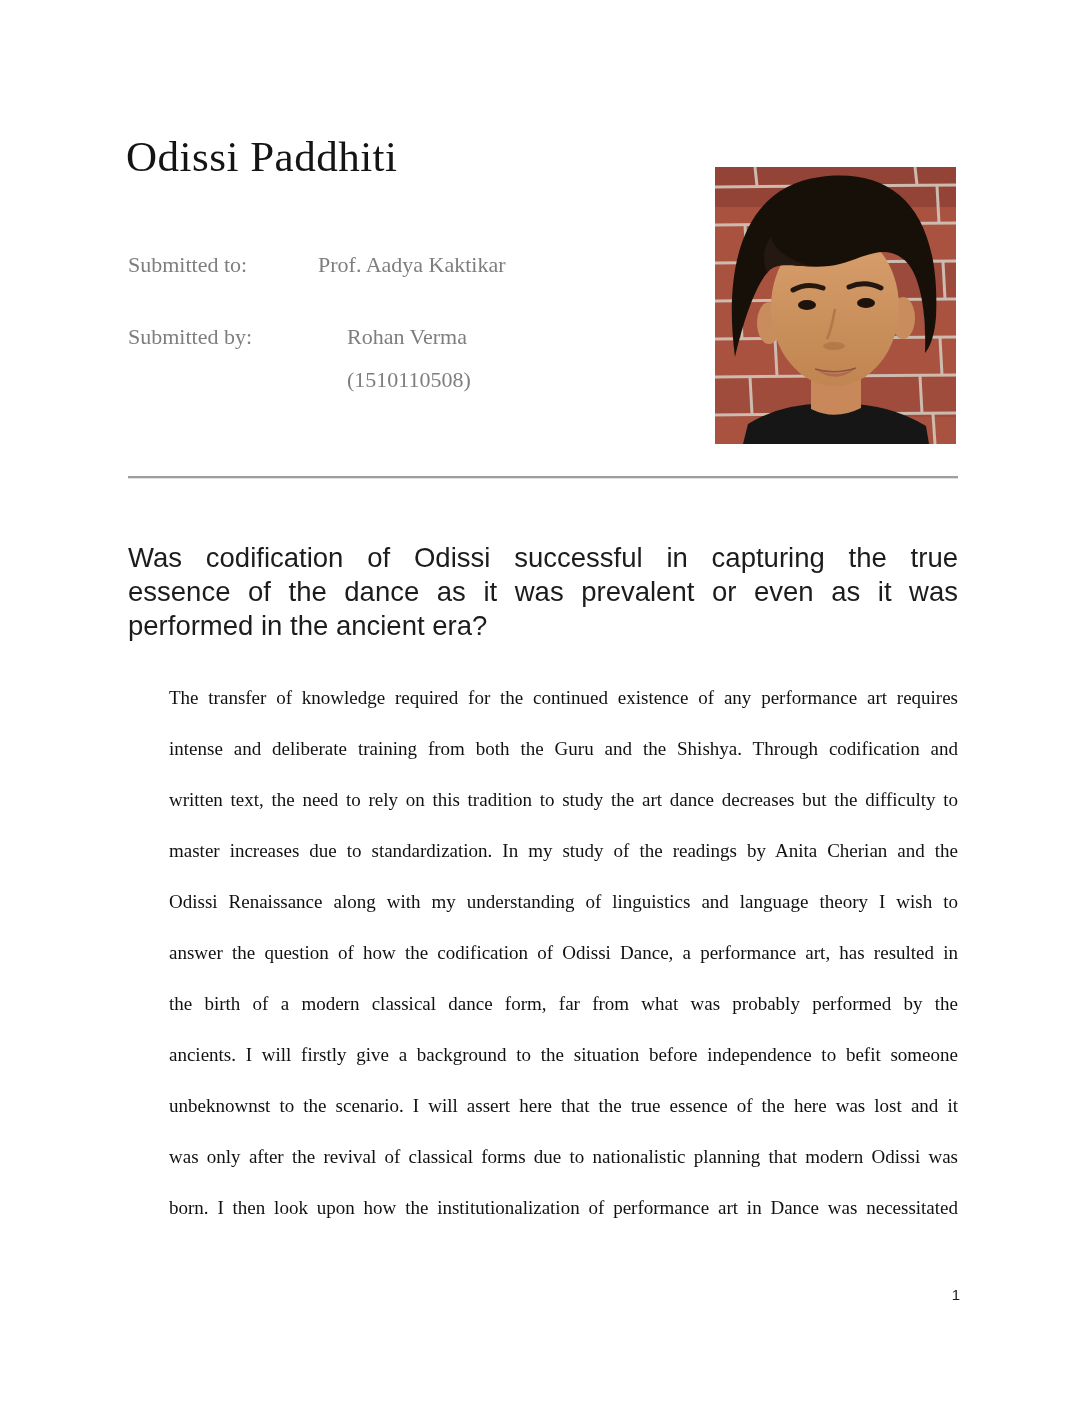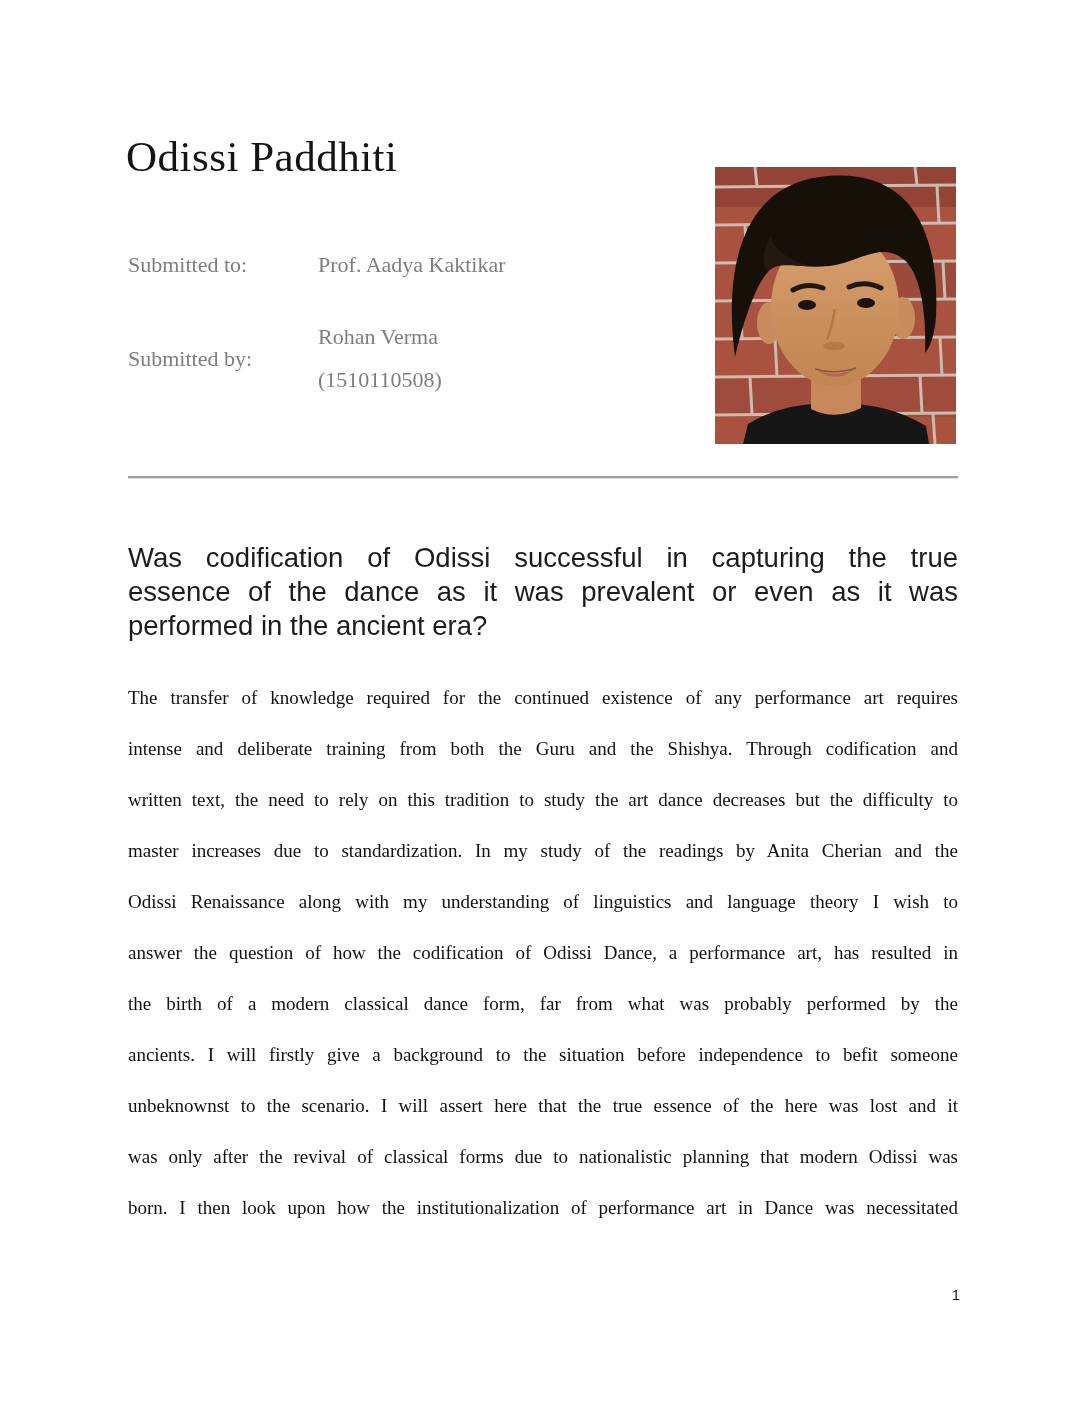--- a/index.html
+++ b/index.html
@@ -16,22 +16,22 @@
     font-size:43px;font-weight:400;color:#141414;
     letter-spacing:0.5px;
     margin:0;
   }
   .submission{
     position:absolute;left:128px;top:243px;
     width:560px;
     color:#7e7e7e;
     font-size:22px;line-height:43px;
   }
-  .sub-row{display:flex;align-items:center;}
-  .sub-row + .sub-row{margin-top:29px;}
+  .sub-row{display:flex;align-items:flex-start;}
+  .sub-row + .sub-row{margin-top:29px;gap:29px;}
   .sub-label{width:190px;flex:0 0 190px;}
   .sub-value{flex:1;}
   .photo-frame{
     position:absolute;left:715px;top:167px;
     width:241px;height:277px;
     line-height:0;
   }
   .rule{
     position:absolute;left:128px;top:476px;width:830px;height:0;
     border-top:2px solid #9e9e9e;
@@ -51,20 +51,21 @@
   .bodytext{
     position:absolute;left:128px;top:672px;width:830px;
     font-size:19px;color:#111111;
     word-spacing:-1px;
   }
   .bline{
     line-height:51px;
     text-align:justify;
     text-align-last:justify;
     white-space:nowrap;
+    margin-left:41px;
   }
   .page-number{
     position:absolute;left:920px;top:1286px;width:40px;
     font-family:"Liberation Sans", sans-serif;
     font-size:15px;color:#1a1a1a;text-align:right;
   }
 </style>
 </head>
 <body>
 

